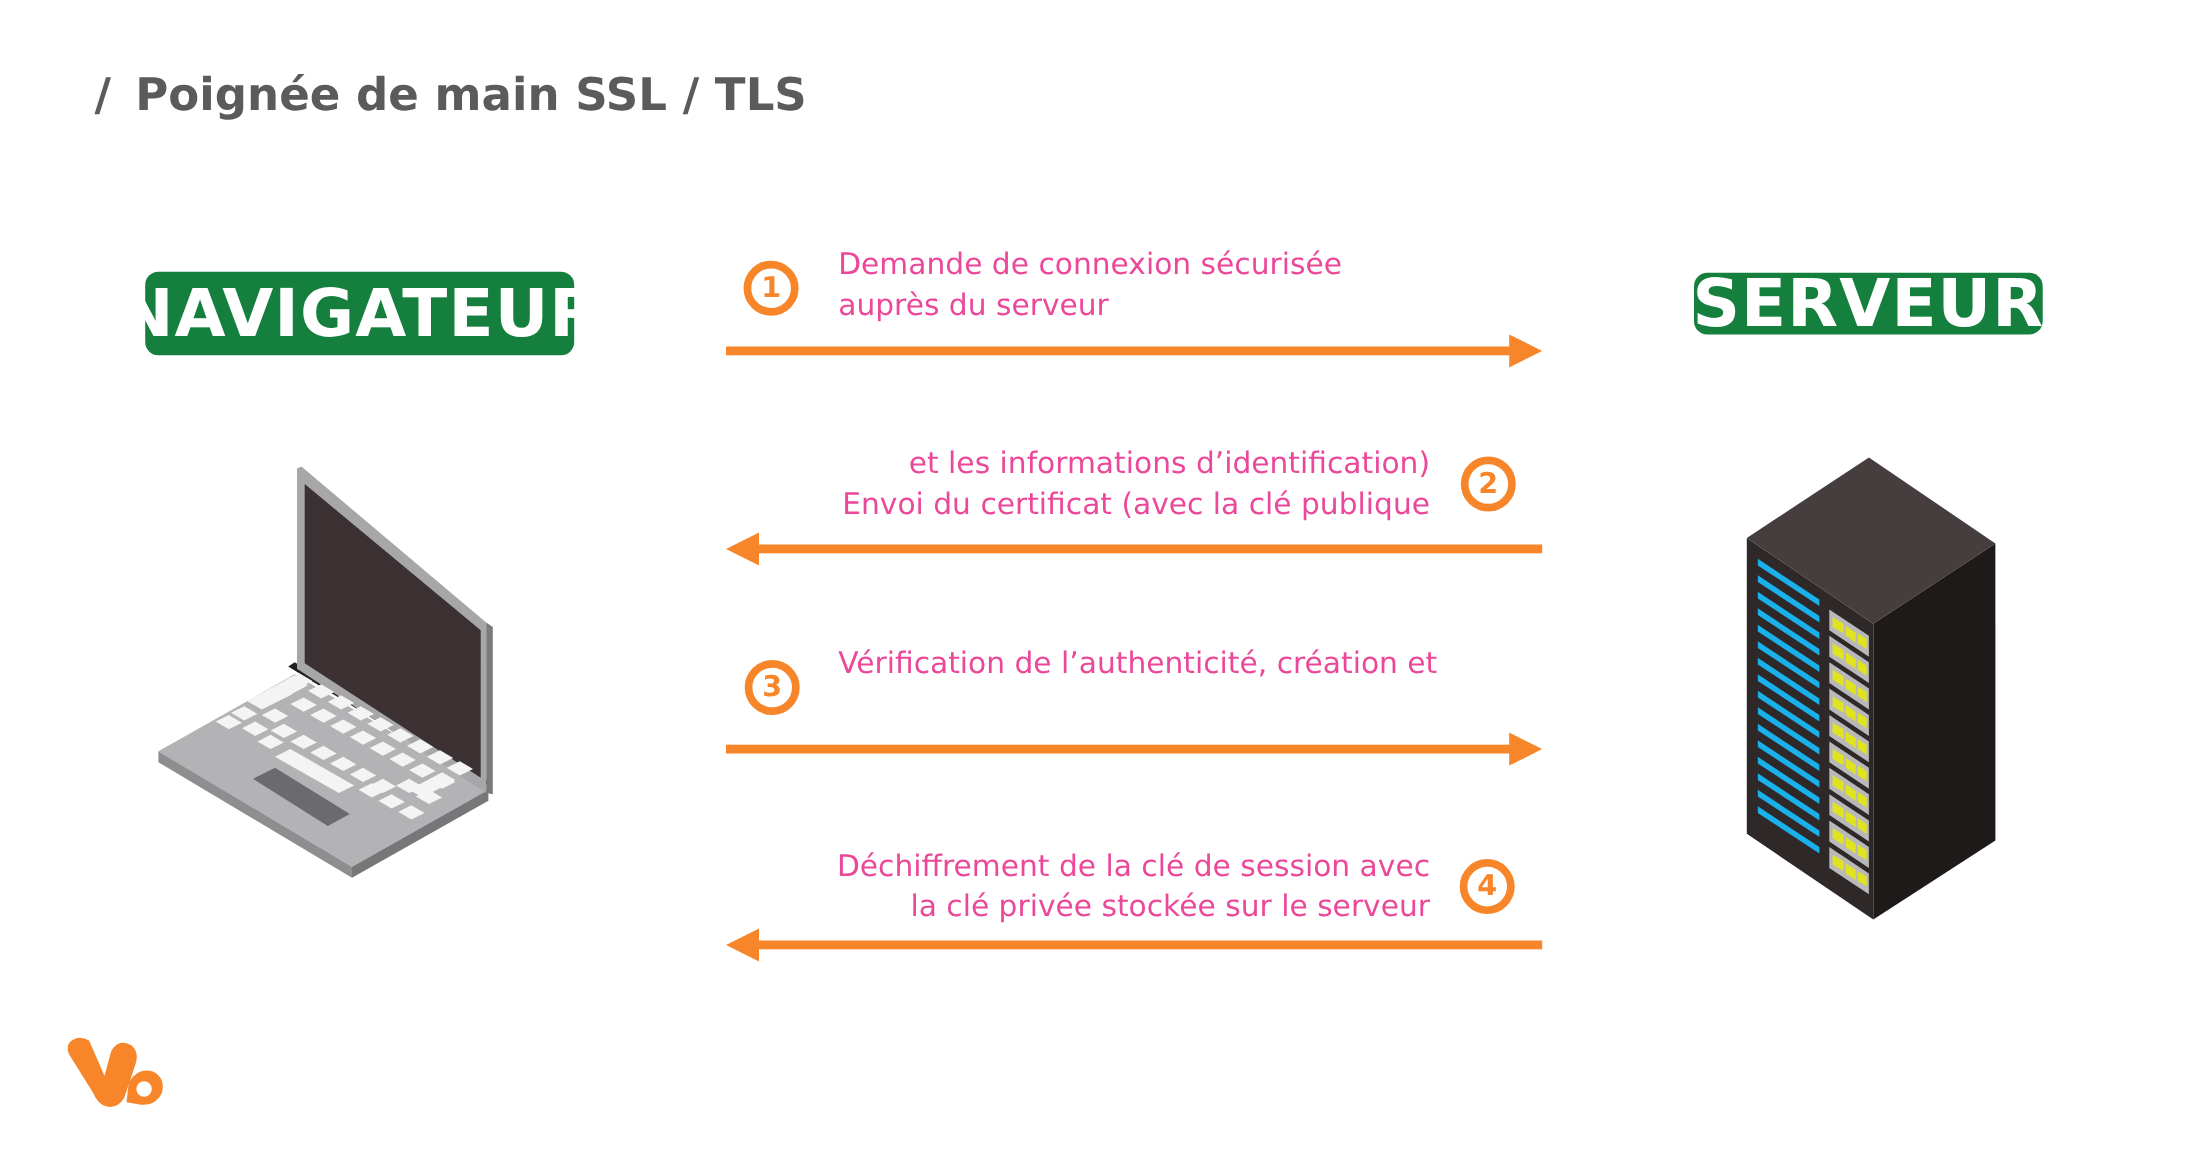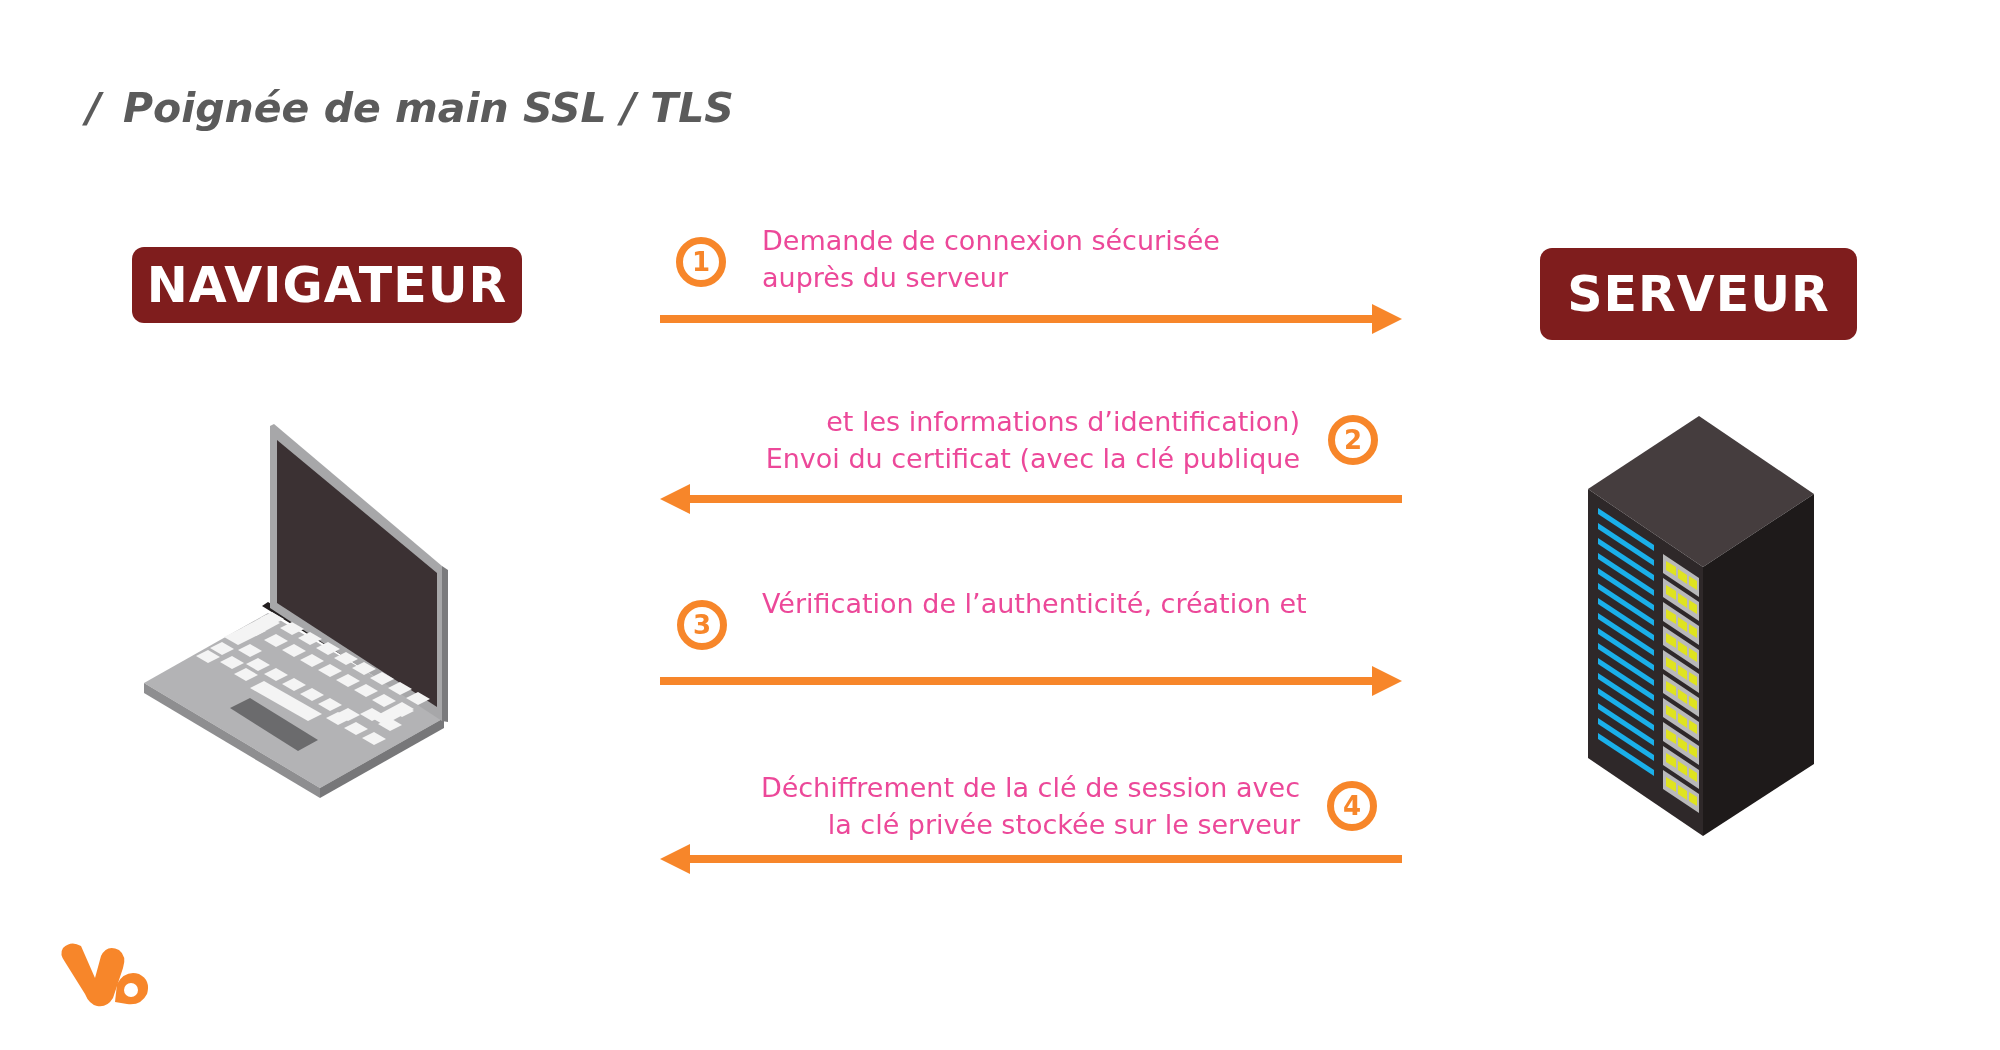--- a/index.html
+++ b/index.html
@@ -3,32 +3,32 @@
   <meta charset="utf-8">
   <style>
     html, body { margin: 0; padding: 0; }
     body {
       width: 2000px; height: 1050px; background: #ffffff;
       position: relative; overflow: hidden;
       font-family: "DejaVu Sans", "Liberation Sans", sans-serif;
     }
     .title {
       position: absolute; left: 86px; top: 62px;
-      font-size: 41px; font-weight: bold; font-style: italic;
-      color: #5b5b5b; letter-spacing: 0px; white-space: nowrap; margin-top: 22px;
+      font-size: 41px; font-weight: bold; 
+      color: #5b5b5b; letter-spacing: 0px; white-space: nowrap;
     }
     .title .bar { margin-right: 22px; }
     .label-box {
-      position: absolute; background: #7f1d1d; color: #ffffff;
-      border-radius: 12px; font-weight: bold; font-size: 49px;
+      position: absolute; background: #15803d; color: #ffffff;
+      border-radius: 12px; font-weight: bold; font-size: 60px;
       display: flex; align-items: center; justify-content: center;
       letter-spacing: 1px;
     }
     .nav-box { left: 132px; top: 247px; width: 390px; height: 76px; }
-    .srv-box { left: 1540px; top: 248px; width: 317px; height: 92px; }
+    .srv-box { left: 1540px; top: 248px; width: 317px; height: 56px; }
     .arrow { position: absolute; left: 658px; width: 746px; height: 34px; }
     .step-circle {
       position: absolute; width: 50px; height: 50px; border-radius: 50%;
       border: 7px solid #f7862a; box-sizing: border-box;
       color: #f7862a; font-weight: bold; font-size: 26px;
       display: flex; align-items: center; justify-content: center;
       background: #fff;
     }
     .step-text {
       position: absolute; font-size: 27px; line-height: 37px; color: #ec4899;

